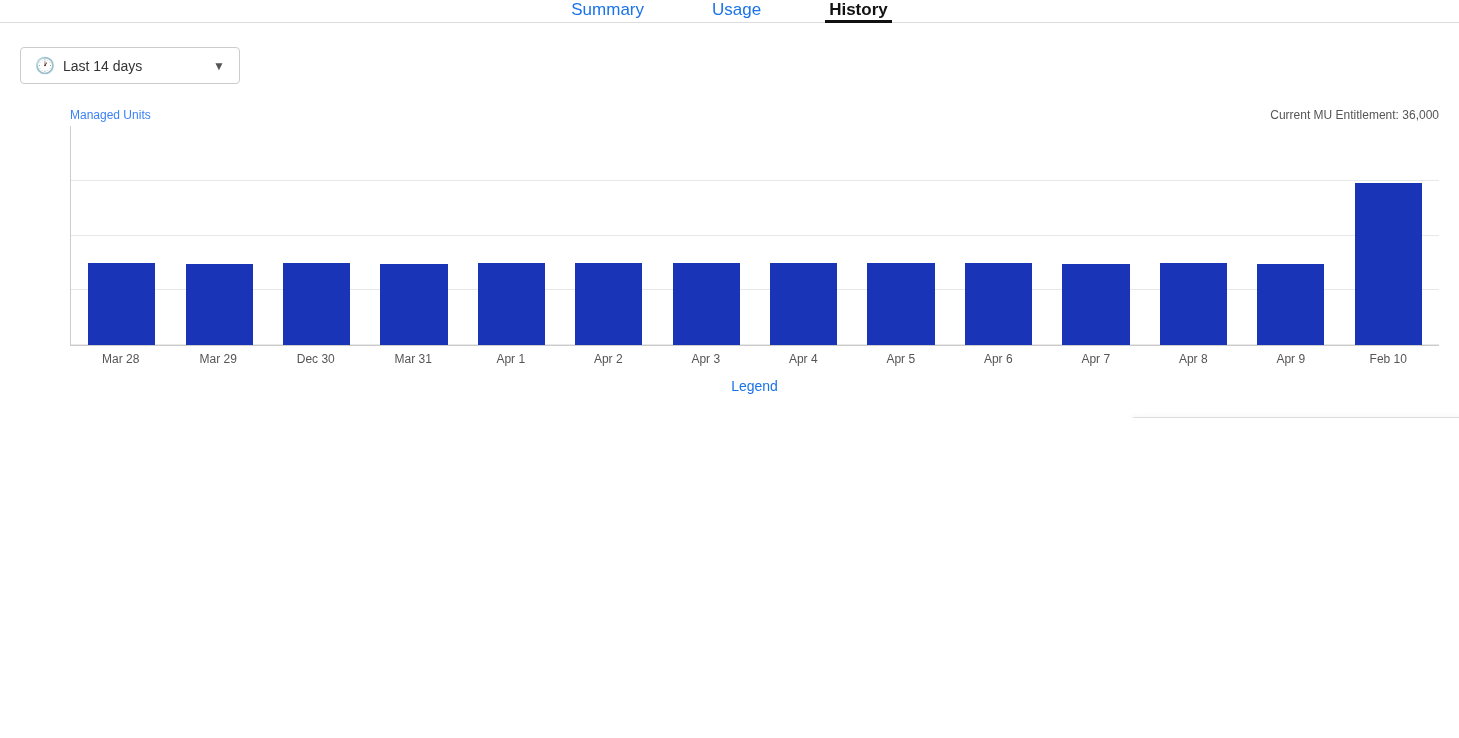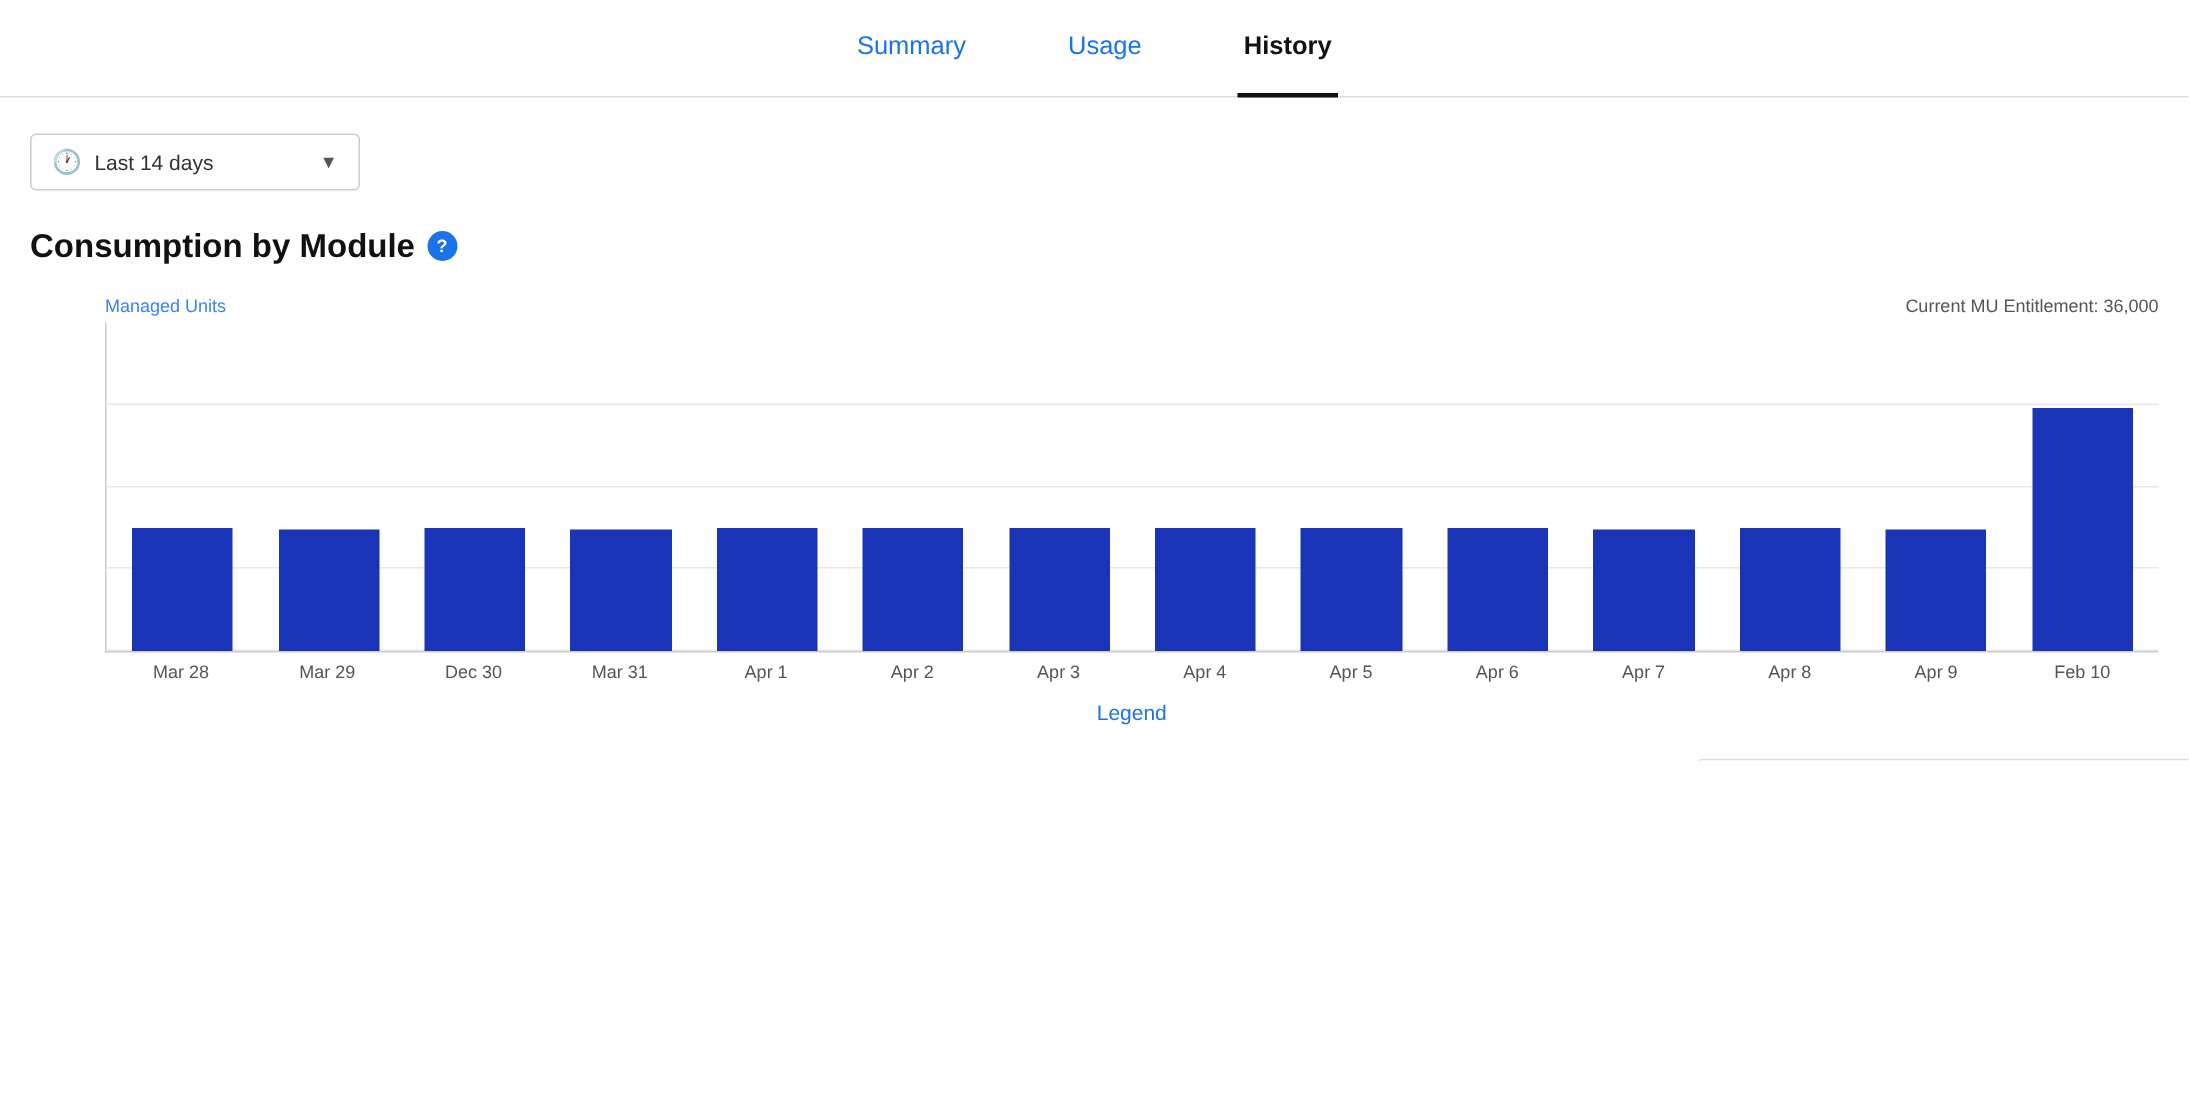--- a/index.html
+++ b/index.html
@@ -12,21 +12,21 @@
 
     
     .nav-tabs {
       display: flex;
       justify-content: center;
       border-bottom: 1px solid #ddd;
       padding: 0 20px;
       gap: 60px;
     }
     .nav-tab {
-      padding: 21px 4px;
+      padding: 0 4px;
       cursor: pointer;
       font-size: 17px;
       color: #1a73e8;
       text-decoration: none;
       border-bottom: 3px solid transparent;
       margin-bottom: -1px;
     }
     .nav-tab.active {
       color: #111;
       border-bottom: 3px solid #111;
@@ -271,24 +271,20 @@
   
   <div class="date-selector">
     <div class="date-selector-left">
       <span class="clock-icon">🕐</span>
       <span class="date-selector-label">Last 14 days</span>
     </div>
     <span class="chevron-icon">▼</span>
   </div>
 
   
-  <div class="section-title">
-    <span>Consumption by Module</span>
-    <span class="help-icon">?</span>
-  </div>
 
   
   <div class="chart-outer">
 
     <div class="chart-meta">
       <span class="chart-y-label">Managed Units</span>
       <span class="chart-entitlement">Current MU Entitlement: 36,000</span>
     </div>
 
     <div style="position:relative;">

